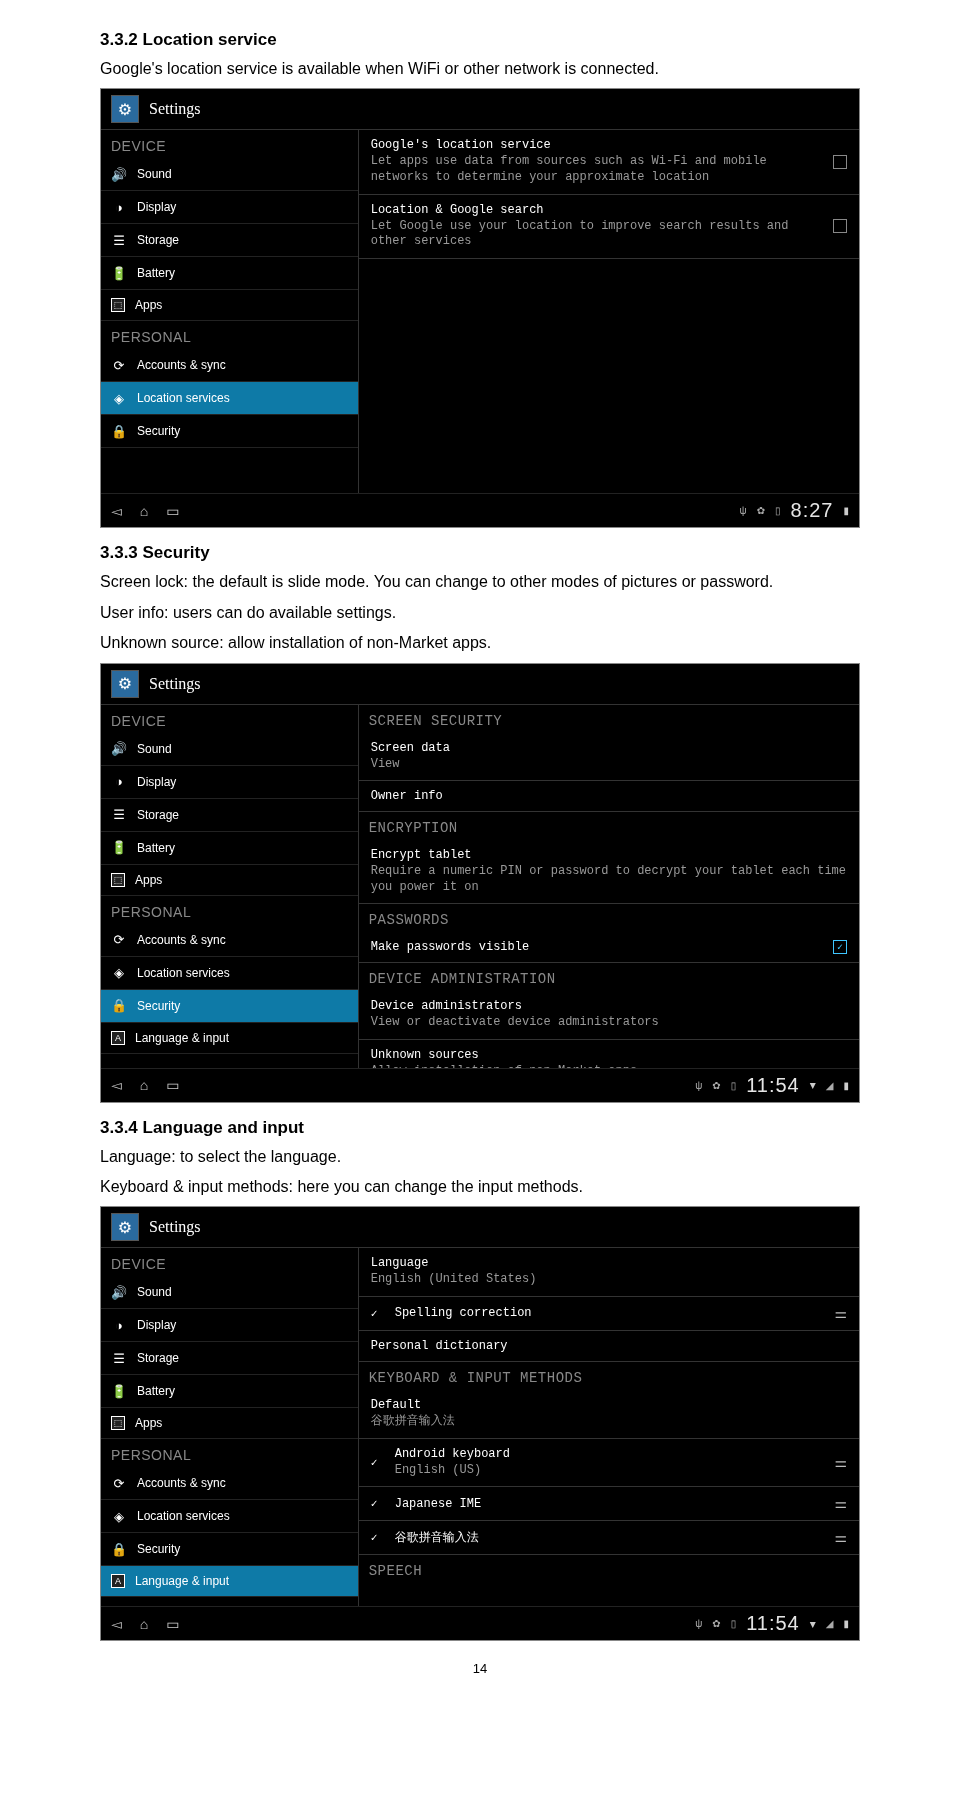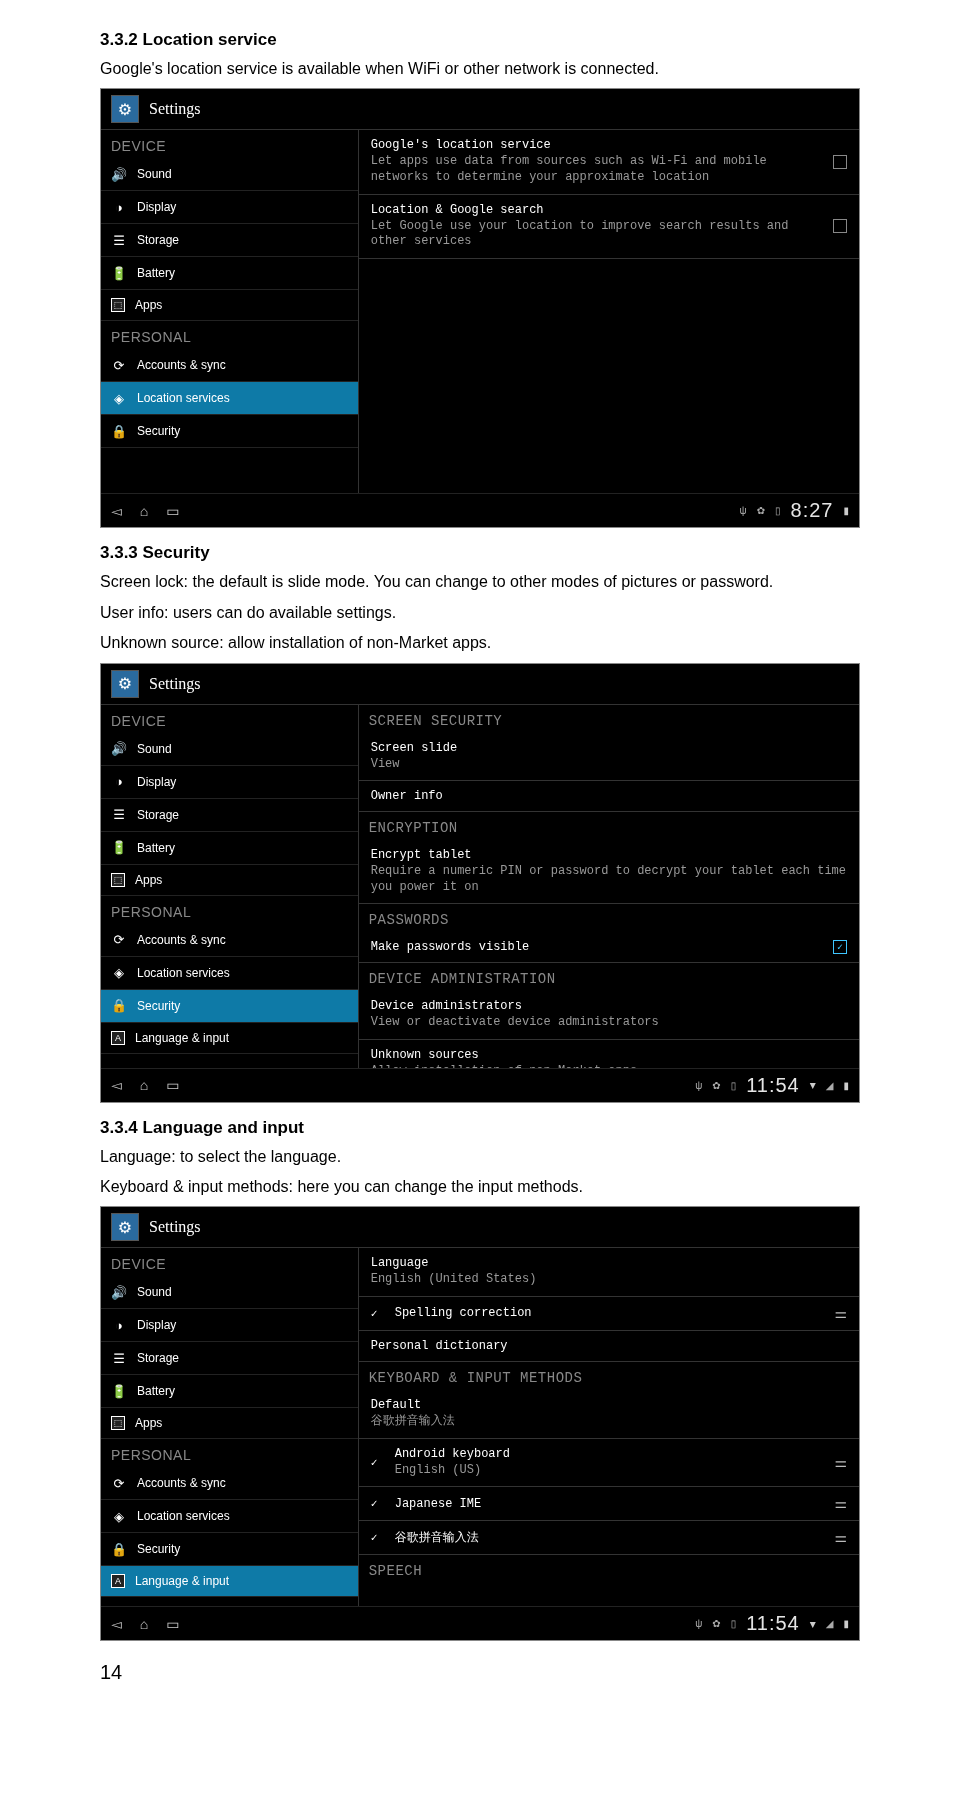--- a/index.html
+++ b/index.html
@@ -129,21 +129,22 @@
     justify-content: space-between;
     padding: 0 10px;
   }
   .nav-left { display:flex; gap: 18px; color: #ccc; font-size: 14px; }
   .nav-right { display:flex; gap: 10px; align-items: center; color: #ccc; font-size: 11px; }
   .clock { font-size: 20px; color: #e5e5e5; letter-spacing: 1px; }
   .status-icons { font-size: 10px; color: #aaa; }
   .wifi { font-size: 12px; }
   .batt { font-size: 10px; }
   .page-num {
-    font-size: 20px;
+    text-align: center;
+    font-size: 13px;
     margin-top: 20px;
   }
 </style>
 </head>
 <body>
 
 <div class="heading">3.3.2 Location service</div>
 <div class="body-text">Google's location service is available when WiFi or other network is connected.</div>
 
 <div class="screenshot shot1">
@@ -269,21 +270,21 @@
         </div>
       <div class="left-item">
           <span class="li-icon box">A</span>
           <span>Language &amp; input</span>
         </div>
     </div>
     <div class="right-col">
       <div class="category">SCREEN SECURITY</div>
       <div class="right-row">
         <div class="rr-text">
-            <div class="rr-title">Screen slide</div>
+            <div class="rr-title">Screen data</div>
             <div class="rr-sub">View</div>
           </div>
       </div>
       <div class="right-row">
         <div class="rr-text">
             <div class="rr-title">Owner info</div>
           </div>
       </div>
       <div class="category">ENCRYPTION</div>
       <div class="right-row">

